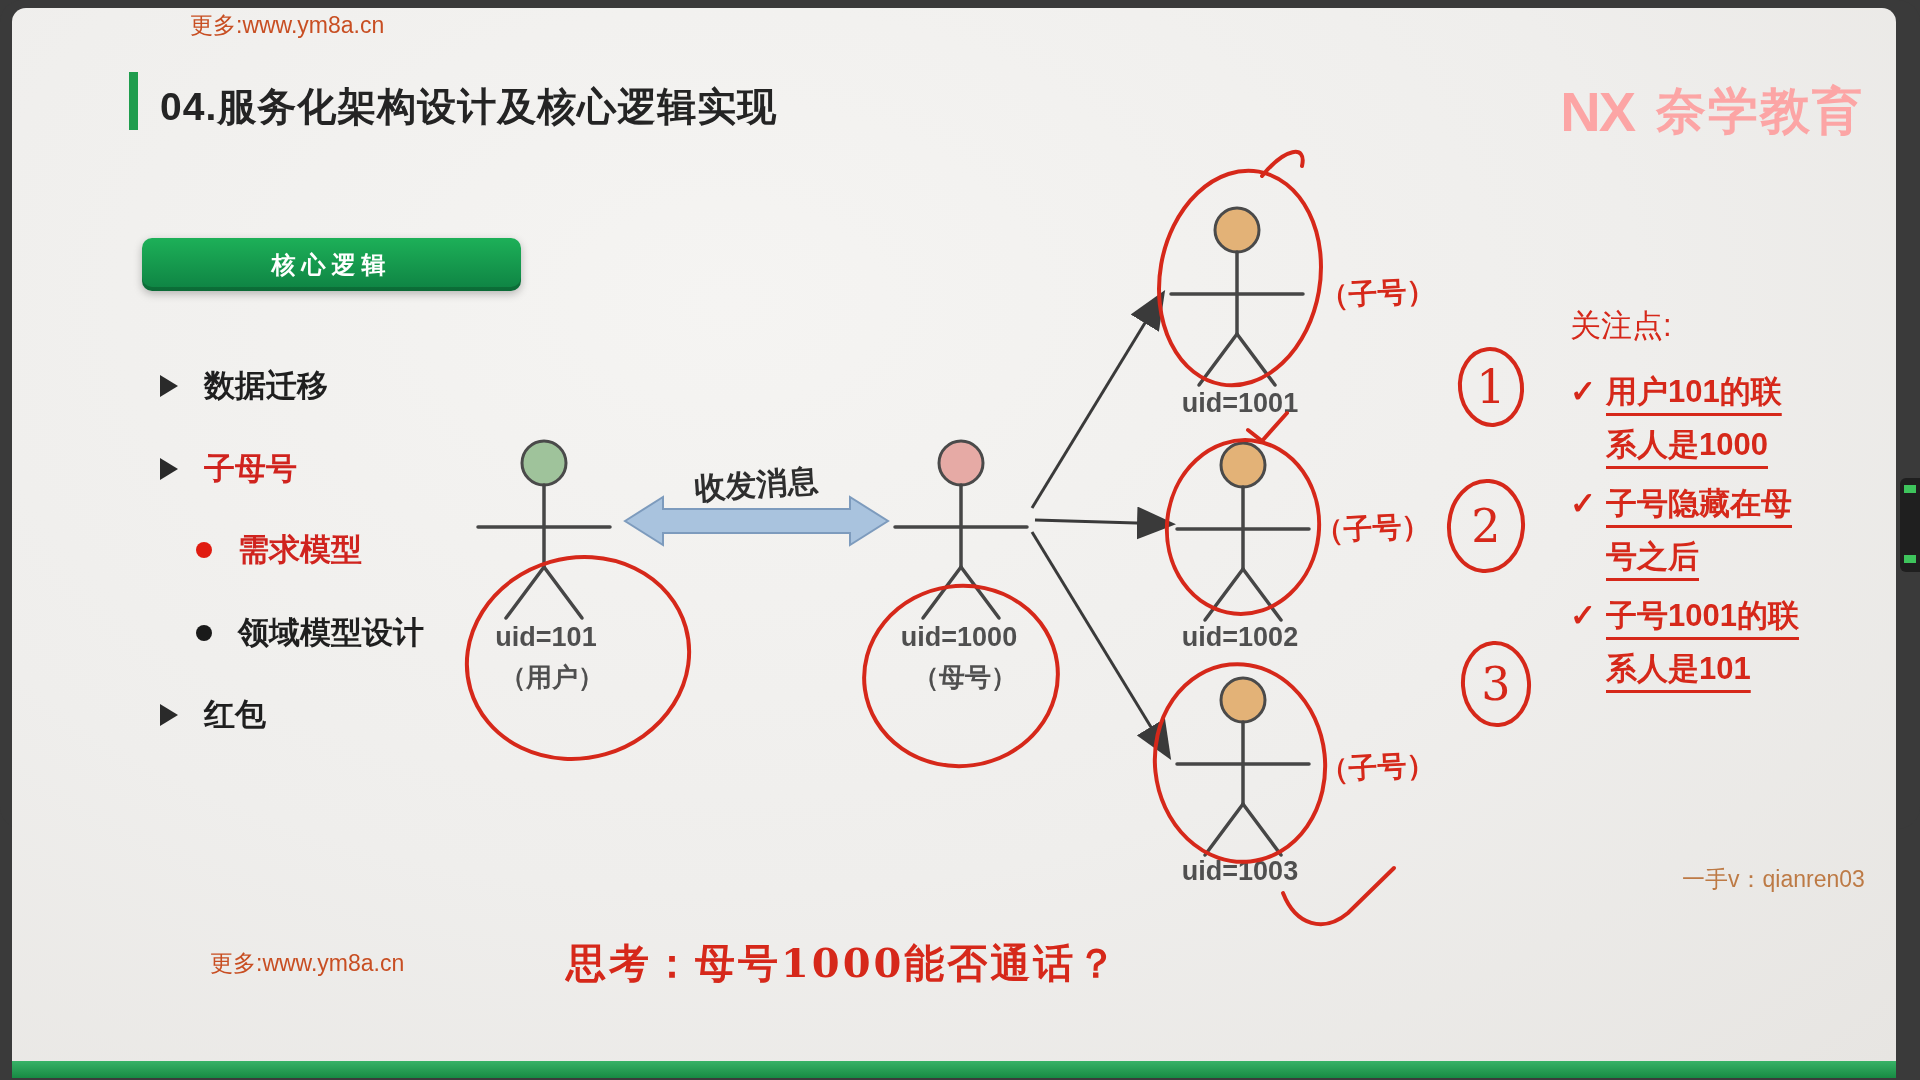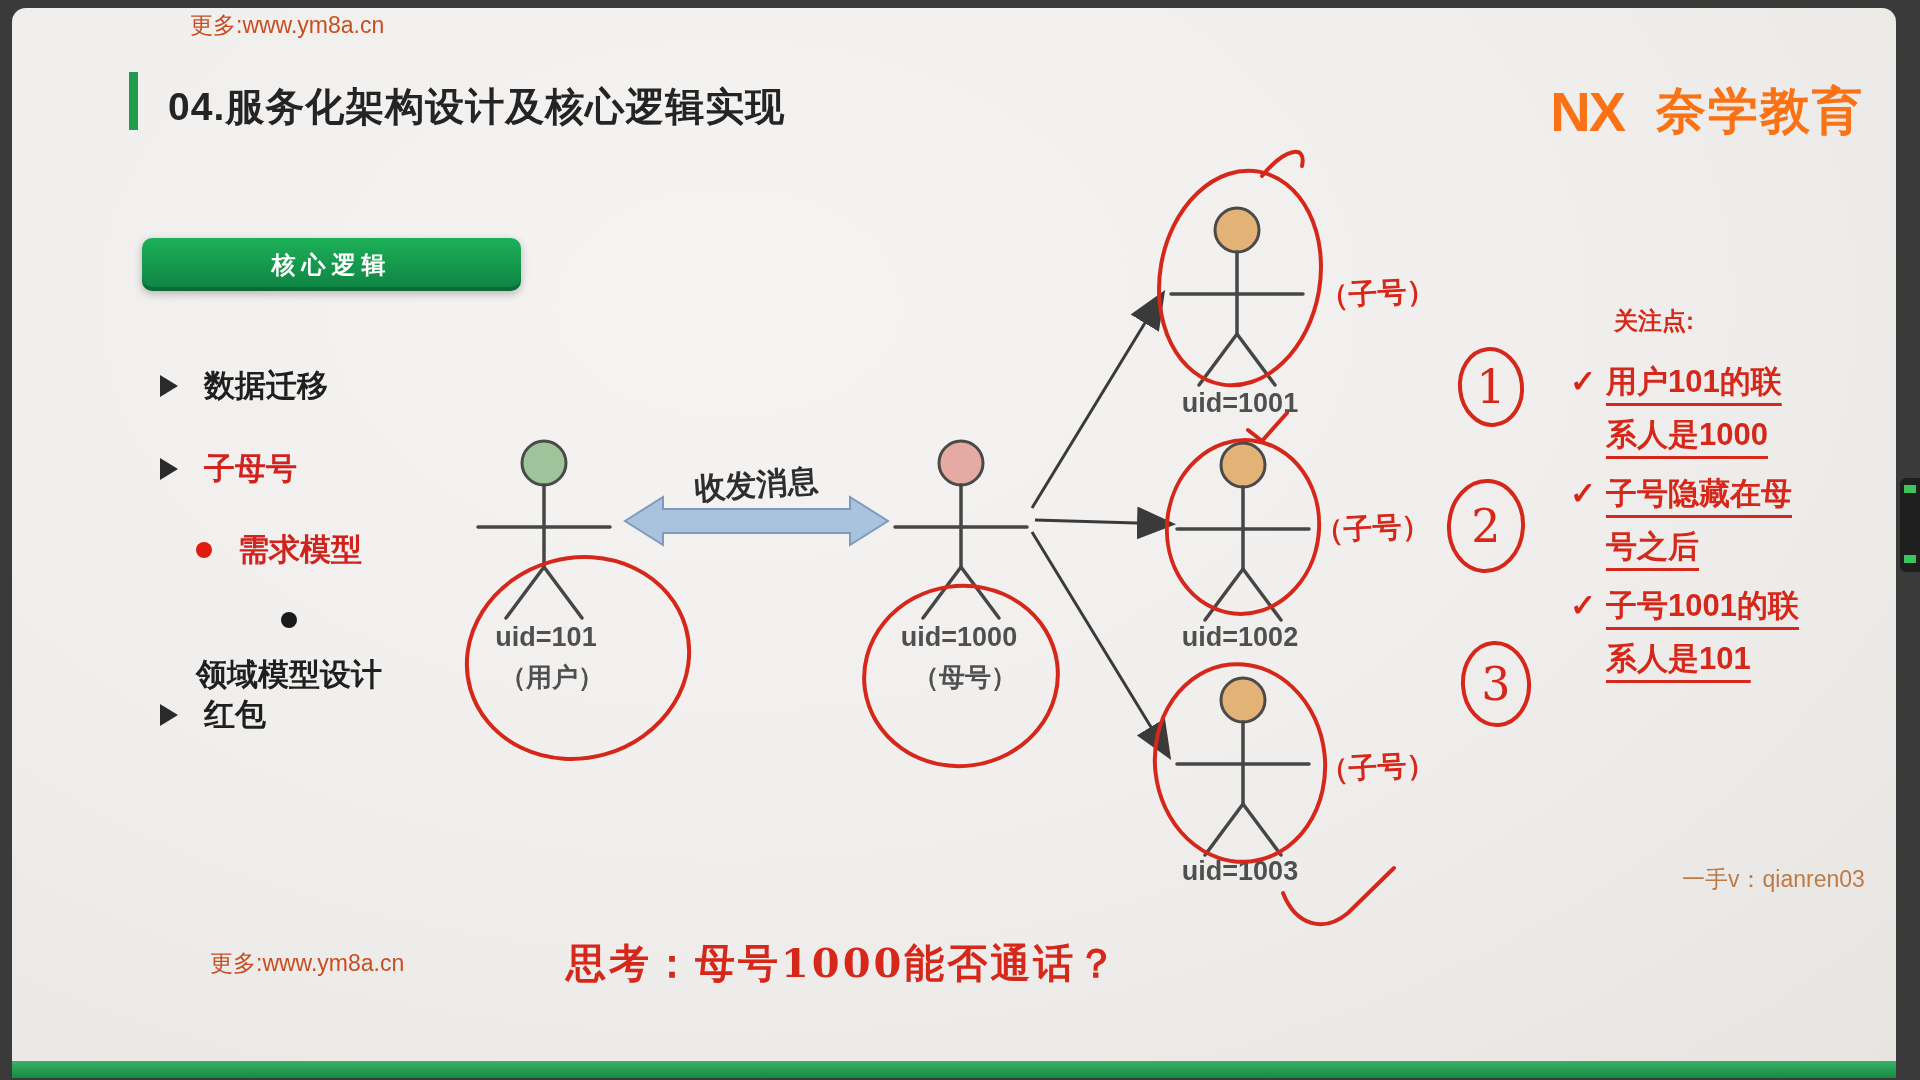--- a/index.html
+++ b/index.html
@@ -14,40 +14,40 @@
   .green-bar { position:absolute; left:12px; top:1061px; width:1884px; height:17px;
     background:linear-gradient(180deg,#38b267,#178a43); }
 
   .wm { position:absolute; color:#c84e22; font-size:23px; }
   .wm-top { left:190px; top:10px; }
   .wm-bottom { left:210px; top:948px; }
   .contact { position:absolute; left:1682px; top:864px; font-size:23px; color:#bd7a45; }
 
   .title-accent { position:absolute; left:129px; top:72px; width:9px; height:58px; background:#1f9d4d; }
   .page-title { position:absolute; left:160px; top:80px; font-size:39px; font-weight:bold;
-    color:#242424; letter-spacing:1px;margin-left:8px; }
-
-  .logo { position:absolute; right:56px; top:78px; display:flex; align-items:center; gap:32px;
-    color:#f97316; font-weight:bold; }
+    color:#242424; letter-spacing:1px; }
+
+  .logo { position:absolute; right:56px; top:78px; display:flex; align-items:center; gap:22px;
+    color:#fca5a5; font-weight:bold; }
   .logo-mark { font-size:56px; letter-spacing:-2px; }
   .logo-name { font-size:50px; letter-spacing:2px; }
 
   .badge { position:absolute; left:142px; top:238px; width:379px; height:53px;
     background:linear-gradient(180deg,#1db058,#0e8243); border-radius:10px;
     display:flex; align-items:center; justify-content:center;
     color:#fff; font-size:24px; font-weight:bold; letter-spacing:6px;
     box-shadow: inset 0 -4px 0 rgba(0,0,0,0.18), 0 3px 8px rgba(0,0,0,0.25); }
 
   .bullet { position:absolute; display:flex; align-items:center; gap:26px; font-size:31px;
     color:#1f1f1f; font-weight:bold; }
   .bullet.red { color:#d0231e; }
   .b0 { left:160px; top:365px; }
   .b1 { left:160px; top:448px; }
   .b2 { left:196px; top:529px; }
-  .b3 { left:196px; top:612px;flex-direction:column; }
+  .b3 { left:196px; top:612px; }
   .b4 { left:160px; top:694px; }
   .marker-arrow { width:0; height:0; border-left:18px solid #2a2a2a;
     border-top:11px solid transparent; border-bottom:11px solid transparent; }
   .marker-dot { width:16px; height:16px; border-radius:50%; background:#1a1a1a; }
   .marker-dot.dot-red { background:#e01b10; }
 
   .diagram-svg { position:absolute; left:0; top:0; }
 
   .head { stroke:#4a4a4a; stroke-width:3; }
   .head-user { fill:#9fc39b; } .head-mother { fill:#e6aaa5; } .head-child { fill:#e3b277; }
@@ -59,21 +59,21 @@
   .msg-label { font-family:"DejaVu Serif",serif; font-weight:bold; font-size:31px;
     fill:#2e2e2e; text-anchor:middle; }
   .hand-red { font-family:"DejaVu Serif",serif; font-weight:bold; font-size:29px;
     fill:#d6281a; text-anchor:middle; }
   .num-text { font-family:"DejaVu Serif",serif; font-size:46px; fill:#d6281a; text-anchor:middle; }
   .red-stroke { stroke:#d6281a; stroke-width:4; fill:none; stroke-linecap:round; }
   .blue-arrow { fill:#a9c3de; stroke:#7d9bbd; stroke-width:2; }
   .black-arrow { stroke:#3a3a3a; stroke-width:3; fill:none; }
 
   .notes { position:absolute; left:1570px; top:305px; width:300px; color:#d6281a; }
-  .notes-title { font-size:24px; font-weight:bold; margin-bottom:18px;margin-left:44px; }
+  .notes-title { font-size:31px; font-weight:normal; margin-bottom:18px; }
   .note-item { display:flex; font-size:31px; font-weight:bold; line-height:53px; margin-bottom:6px; }
   .note-check { width:36px; flex:none; }
   .note-text { white-space:pre-line; text-decoration:underline;
     text-decoration-thickness:3px; text-underline-offset:11px; text-decoration-color:#d6281a; }
 
   .question { position:absolute; left:566px; top:936px; font-size:40px; font-weight:bold;
     color:#d6281a; font-family:"DejaVu Serif",serif; letter-spacing:3px; }
 
   .scrollbar { position:absolute; right:0; top:478px; width:20px; height:94px;
     background:#1f1f1f; border-radius:6px 0 0 6px; }

